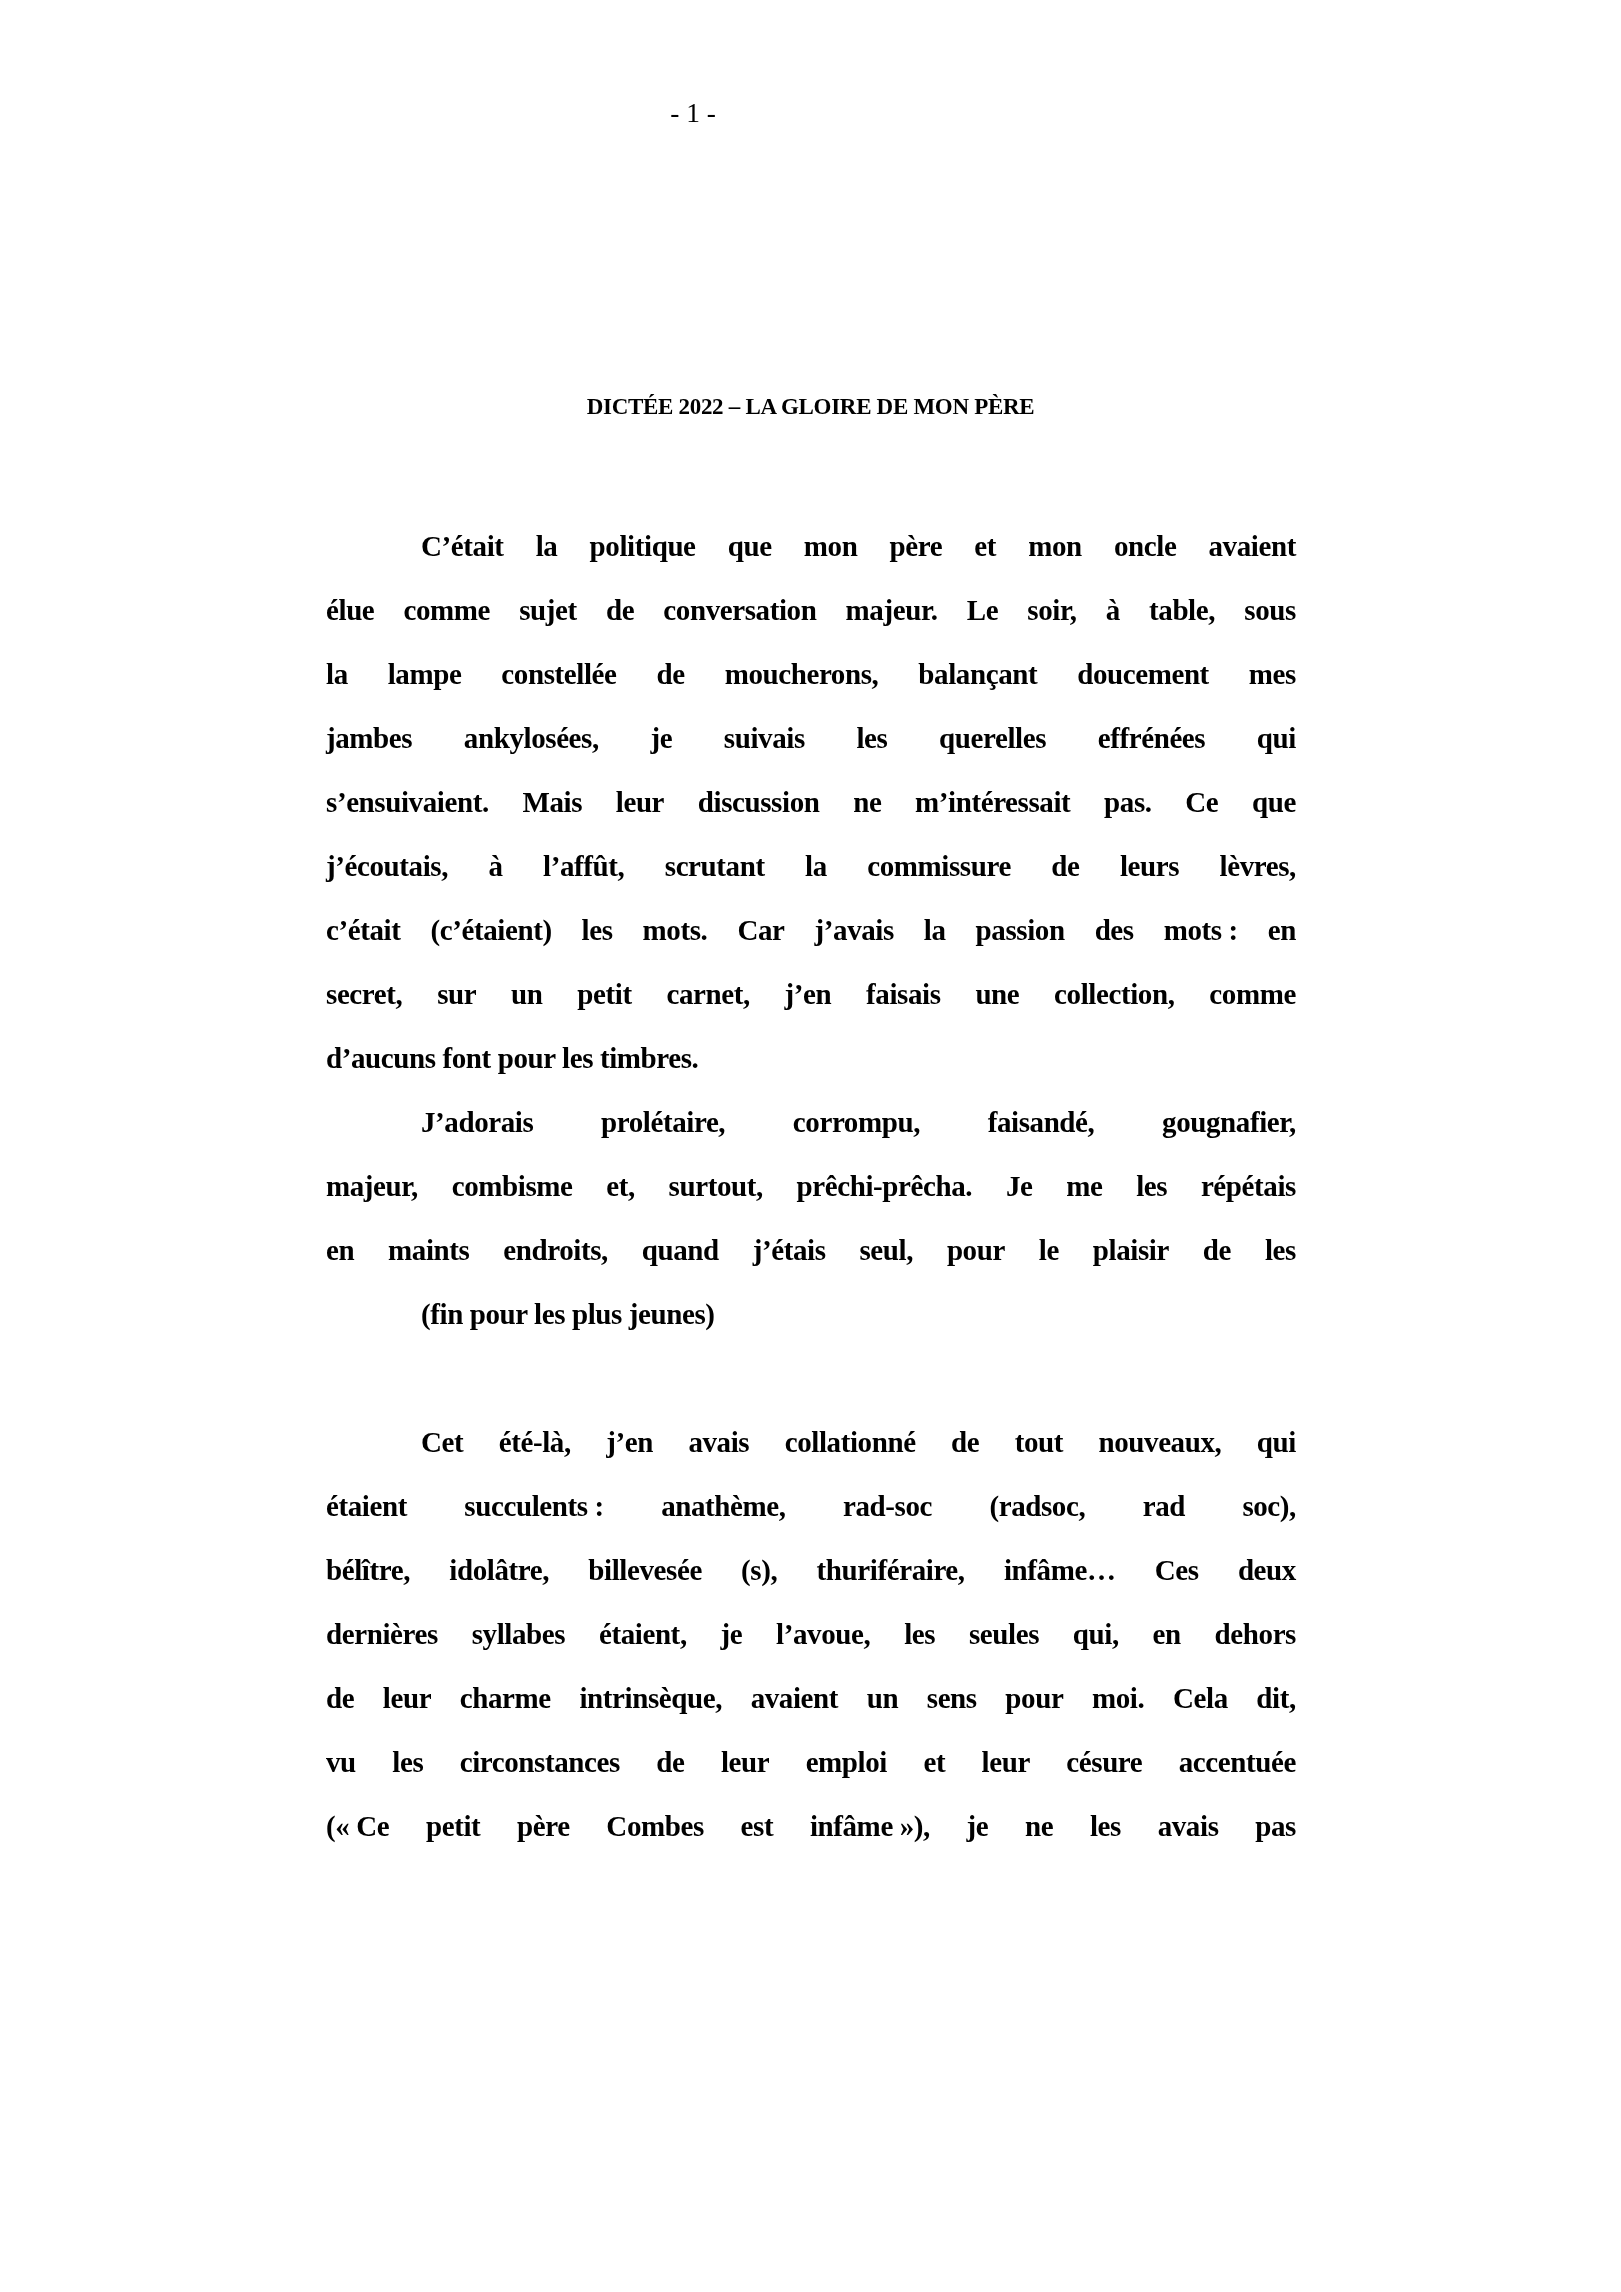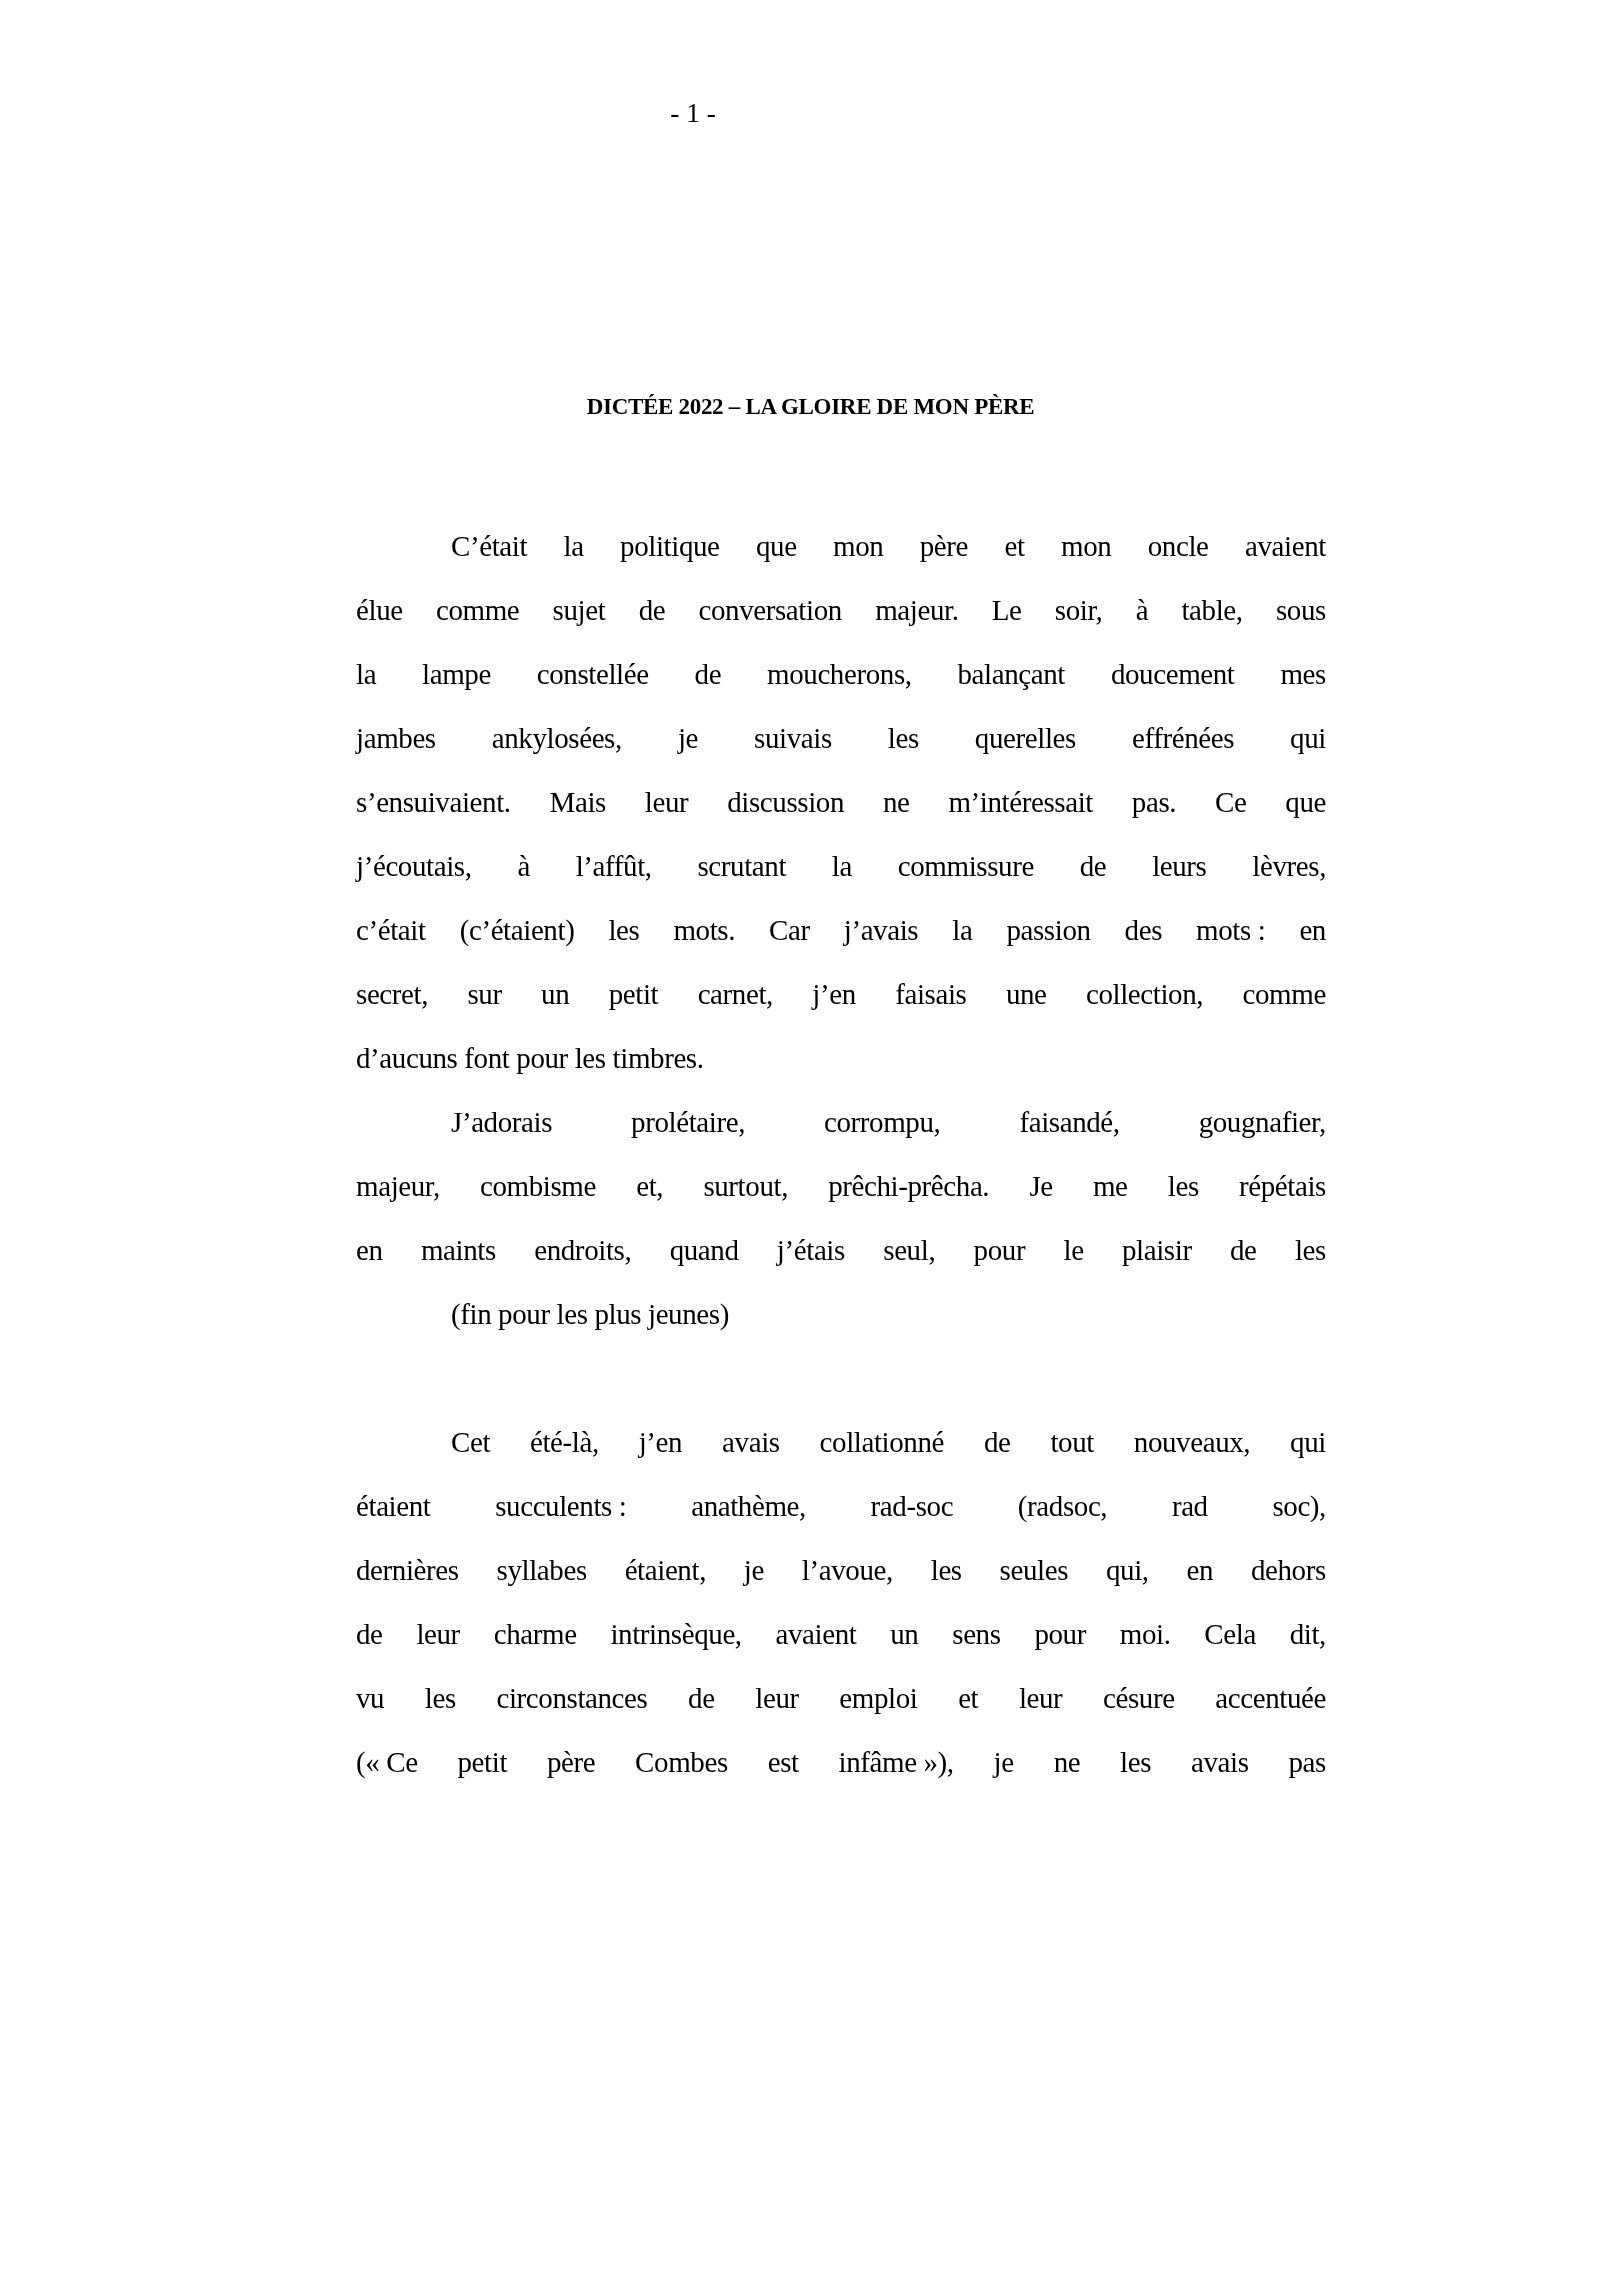--- a/index.html
+++ b/index.html
@@ -40,23 +40,22 @@
     line-height: 64px;
     letter-spacing: -0.3px;
     white-space: nowrap;
   }
   .text-body {
     position: absolute;
     top: 514px;
     left: 326px;
     width: 970px;
     font-size: 29px;
-    font-weight: normal;
+    font-weight: bold;
     letter-spacing: -0.4px;
-    margin-left: 30px;
   }
   .line {
     height: 64px;
     display: flex;
     align-items: center;
     white-space: nowrap;
   }
   .line.justified {
     justify-content: space-between;
   }
@@ -216,20 +215,30 @@
       <div class="line justified">
         <span>étaient</span>
         <span>succulents&nbsp;:</span>
         <span>anathème,</span>
         <span>rad-soc</span>
         <span>(radsoc,</span>
         <span>rad</span>
         <span>soc),</span>
       </div>
       <div class="line justified">
+        <span>bélître,</span>
+        <span>idolâtre,</span>
+        <span>billevesée</span>
+        <span>(s),</span>
+        <span>thuriféraire,</span>
+        <span>infâme…</span>
+        <span>Ces</span>
+        <span>deux</span>
+      </div>
+      <div class="line justified">
         <span>dernières</span>
         <span>syllabes</span>
         <span>étaient,</span>
         <span>je</span>
         <span>l’avoue,</span>
         <span>les</span>
         <span>seules</span>
         <span>qui,</span>
         <span>en</span>
         <span>dehors</span>

